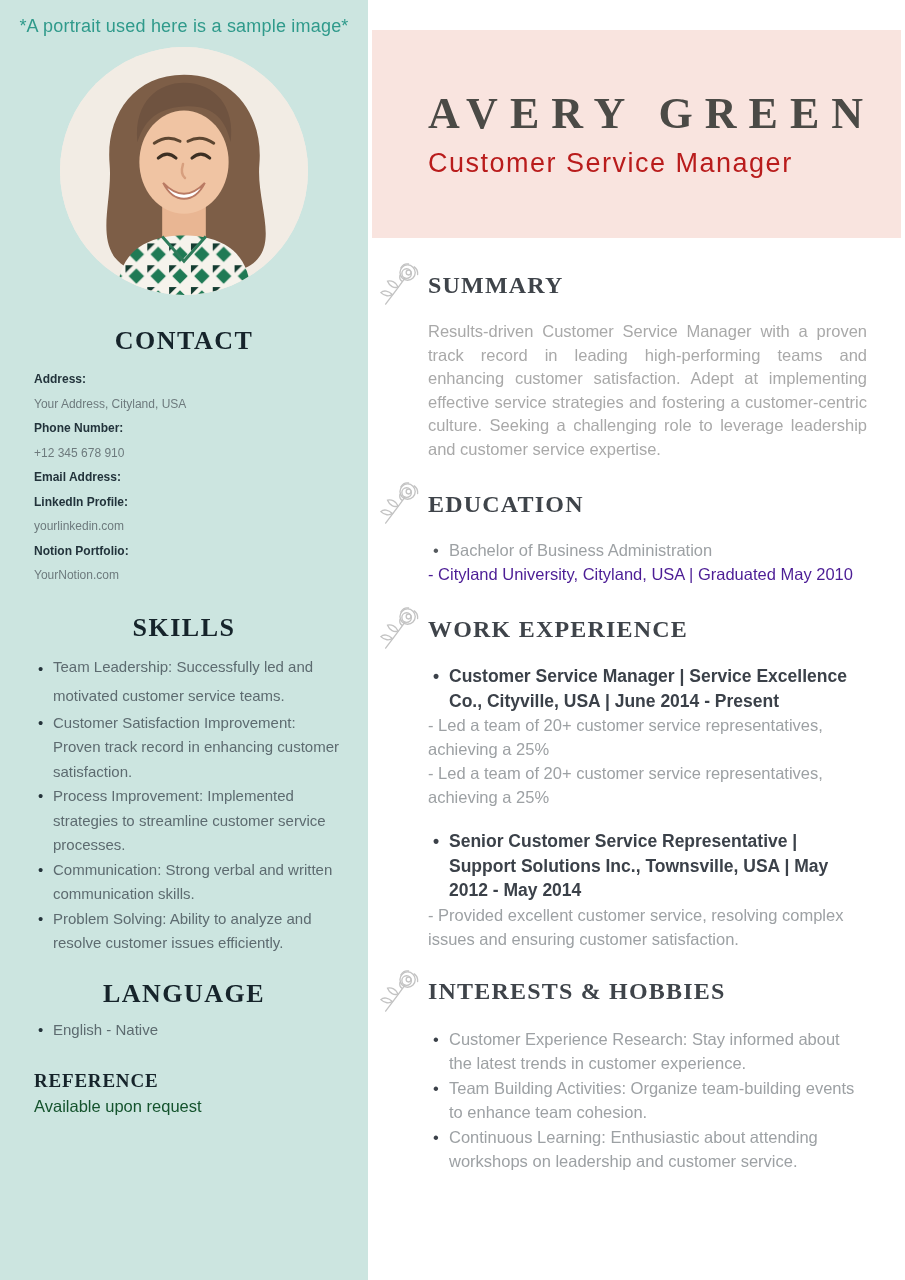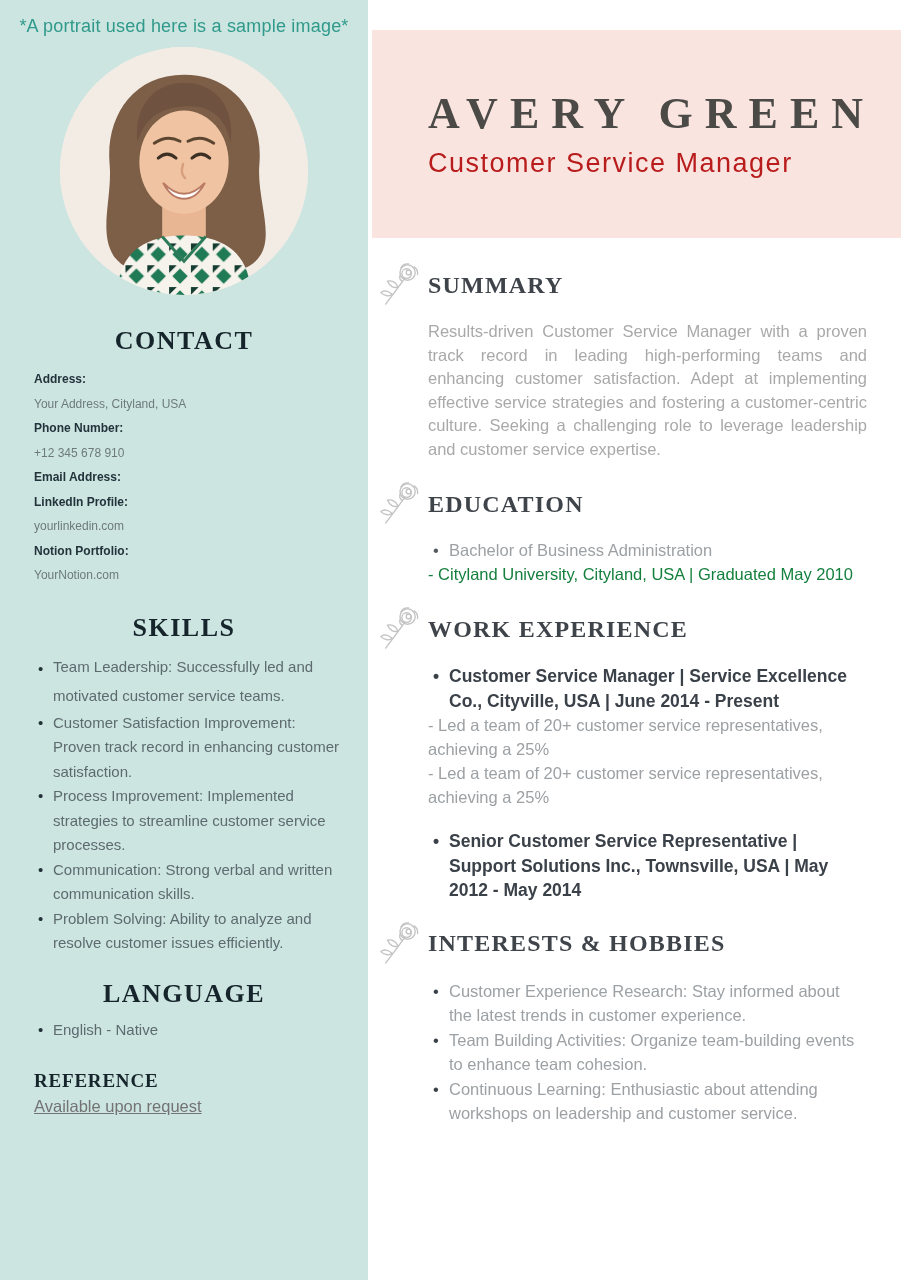--- a/index.html
+++ b/index.html
@@ -21,21 +21,21 @@
   .c-value { color:#6d7a7d; }
   .side-list { margin-top:10px; padding:0 26px 0 34px; list-style:none; font-size:15px;
                line-height:24.5px; color:#5d6b70; }
   .side-list li { position:relative; padding-left:19px; }
   .side-list li::before { content:"•"; position:absolute; left:4px; top:0; color:#24333a; }
   .side-list li.loose { line-height:29.5px; }
   .side-list li.loose::before { top:2px; }
   .reference { margin-top:26px; padding:0 30px 0 34px; }
   .ref-title { font-family:"Liberation Serif","DejaVu Serif",serif; font-weight:bold; font-size:19px;
                letter-spacing:.8px; color:#16242b; line-height:26px; }
-  .ref-value { font-size:16.5px; color:#737373; line-height:24px;text-decoration:underline; }
+  .ref-value { font-size:16.5px; color:#14532d; line-height:24px; }
 
   
   .main { flex:1; background:#fff; padding-bottom:20px; }
   .band { margin:30px 4px 0 4px; height:208px; background:#f9e4df; display:flex; flex-direction:column;
           justify-content:center; padding-left:56px; }
   .name { font-family:"Liberation Serif","DejaVu Serif",serif; font-weight:bold; font-size:44px;
           letter-spacing:12px; color:#4b4a46; line-height:48px; }
   .role { margin-top:10px; font-size:27px; letter-spacing:1.5px; color:#b91c1c; }
 
   .section { padding:0 38px 0 10px; }
@@ -46,21 +46,21 @@
   .sec-head { display:flex; align-items:center; }
   .flower { width:42px; height:46px; margin-right:8px; flex:0 0 auto; }
   .sec-title { font-family:"Liberation Serif","DejaVu Serif",serif; font-weight:bold; font-size:24px;
                letter-spacing:1.2px; color:#3f444a; }
   .sec-body { margin-left:50px; margin-top:12px; }
 
   .summary-text { font-size:16.5px; line-height:23.5px; color:#a9a9a9; text-align:justify; }
 
   .edu-degree { position:relative; padding-left:21px; font-size:16.5px; line-height:23.5px; color:#9da1a4; }
   .edu-degree::before { content:"•"; position:absolute; left:5px; color:#555a5e; }
-  .edu-detail { font-size:16.5px; line-height:23.5px; color:#15803d; }
+  .edu-detail { font-size:16.5px; line-height:23.5px; color:#4c1d95; }
 
   .job { margin-top:0; }
   .job + .job { margin-top:20px; }
   .job-heading { position:relative; padding-left:21px; font-size:17.5px; line-height:24.5px;
                  font-weight:bold; color:#3b4149; }
   .job-heading::before { content:"•"; position:absolute; left:5px; color:#3b4149; }
   .job-bullet { font-size:16.5px; line-height:24px; color:#9da1a4; }
 
   .int-list { list-style:none; }
   .int-list li { position:relative; padding-left:21px; font-size:16.5px; line-height:24.5px; color:#9da1a4; }
@@ -200,20 +200,21 @@
         <h3 class="sec-title">WORK EXPERIENCE</h3>
       </div>
       <div class="sec-body">
         <div class="job">
           <div class="job-heading">Customer Service Manager | Service Excellence Co., Cityville, USA | June 2014 - Present</div>
           <div class="job-bullet">- Led a team of 20+ customer service representatives, achieving a 25%</div>
           <div class="job-bullet">- Led a team of 20+ customer service representatives, achieving a 25%</div>
         </div>
         <div class="job">
           <div class="job-heading">Senior Customer Service Representative | Support Solutions Inc., Townsville, USA | May 2012 - May 2014</div>
+          <div class="job-bullet">- Provided excellent customer service, resolving complex issues and ensuring customer satisfaction.</div>
         </div>
       </div>
     </section>
 
     <section class="section s-interests">
       <div class="sec-head">
         <svg class="flower" viewBox="0 0 44 48">
             <use href="#flower-glyph"></use>
           </svg>
         <h3 class="sec-title">INTERESTS &amp; HOBBIES</h3>

